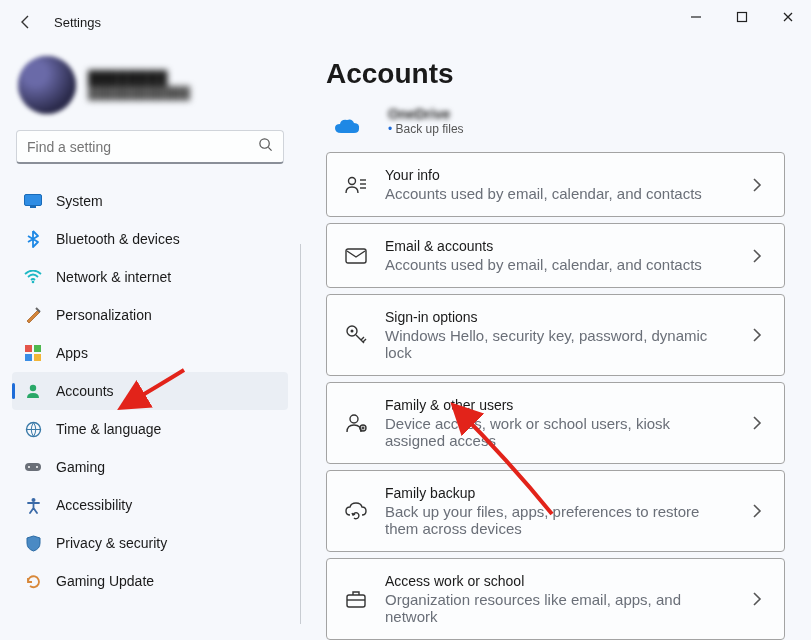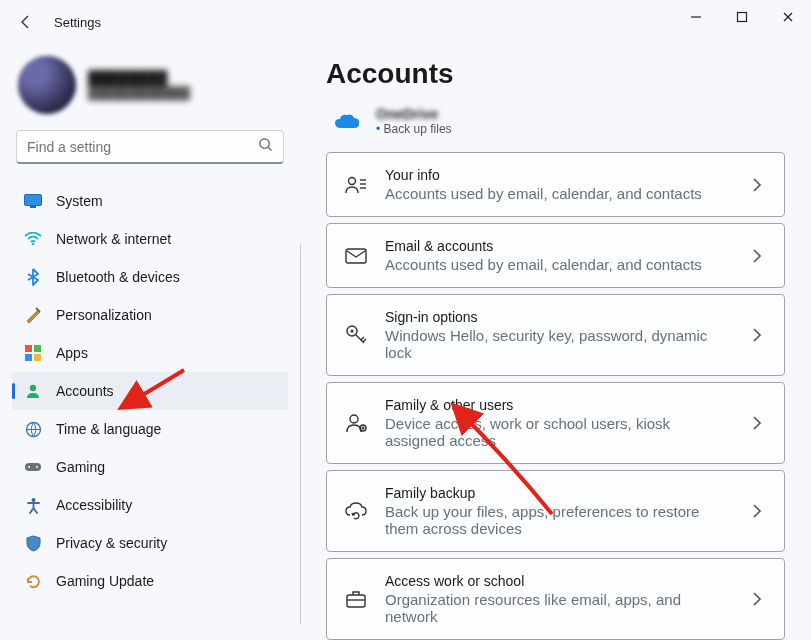--- a/index.html
+++ b/index.html
@@ -21,21 +21,21 @@
     .searchbox input { flex: 1; border: none; outline: none; background: transparent; font-size: 14px; color: #333; }
     .nav { flex: 1; overflow-y: auto; }
     .nav-item { display: flex; align-items: center; gap: 14px; height: 38px; padding: 0 12px; border-radius: 4px; cursor: pointer; position: relative; }
     .nav-item.active { background: #eaeef4; }
     .nav-item.active::before { content:""; position:absolute; left:0; top:50%; transform:translateY(-50%); width:3px; height:16px; background:#1e6cd8; border-radius:2px; }
     .nav-icon { width: 18px; height: 18px; display: flex; align-items: center; justify-content: center; flex-shrink: 0; }
     .nav-label { font-size: 14px; color: #1a1a1a; }
     .vdiv { position: absolute; right: -1px; top: 200px; width: 1px; height: 380px; background: #c8ccd2; }
     .main { flex: 1; padding: 14px 26px 20px 26px; overflow-y: auto; }
     .page-title { font-size: 28px; font-weight: 600; color: #1a1a1a; margin-bottom: 16px; }
-    .onedrive-row { display: flex; align-items: center; gap: 16px; padding: 0 8px 16px 8px; }
+    .onedrive-row { display: flex; align-items: flex-end; gap: 28px; padding: 0 8px 16px 8px; }
     .od-icon { width: 26px; height: 18px; margin-top: 2px; }
     .od-text .od-title { font-size: 14px; font-weight: 600; color: #222; filter: blur(2.5px); }
     .od-text .od-sub { font-size: 12px; color: #555; }
     .od-text .od-sub::before { content: "• "; color:#1e6cd8; }
     .card { display: flex; align-items: center; gap: 18px; background: #fcfdfe; border: 1px solid #a3a3a3; border-radius: 4px; padding: 14px 18px; margin-bottom: 6px; cursor: pointer; }
     .card-icon { width: 22px; height: 22px; display: flex; align-items: center; justify-content: center; flex-shrink: 0; }
     .card-body { flex: 1; }
     .card-title { font-size: 14px; color: #1a1a1a; }
     .card-sub { font-size: 15px; color: #6a6f78; margin-top: 2px; }
     .chev { width: 14px; height: 14px; }
@@ -96,34 +96,34 @@
         <span class="nav-icon">
             <svg width="18" height="14">
               <rect x="0.5" y="0.5" width="17" height="11" rx="1.5" fill="#2f8de4" stroke="#1a6bb8"></rect>
               <rect x="6" y="12" width="6" height="2" fill="#1a6bb8"></rect>
             </svg>
           </span>
         <span class="nav-label">System</span>
       </div>
       <div class="nav-item">
         <span class="nav-icon">
+            <svg width="14" height="18" viewBox="0 0 14 18">
+              <path d="M7 1 L7 17 L12 12 L2 6 M7 1 L12 6 L2 12" fill="none" stroke="#1e88e5" stroke-width="1.8" stroke-linejoin="round"></path>
+            </svg>
+          </span>
+        <span class="nav-label">Bluetooth &amp; devices</span>
+      </div>
+      <div class="nav-item">
+        <span class="nav-icon">
             <svg width="18" height="14" viewBox="0 0 18 14">
               <path d="M1 4 Q9 -3 17 4 M4 7 Q9 2 14 7 M7 10 Q9 8 11 10" fill="none" stroke="#1eb8c4" stroke-width="1.8"></path>
               <circle cx="9" cy="12" r="1.3" fill="#1eb8c4"></circle>
             </svg>
           </span>
         <span class="nav-label">Network &amp; internet</span>
-      </div>
-      <div class="nav-item">
-        <span class="nav-icon">
-            <svg width="14" height="18" viewBox="0 0 14 18">
-              <path d="M7 1 L7 17 L12 12 L2 6 M7 1 L12 6 L2 12" fill="none" stroke="#1e88e5" stroke-width="1.8" stroke-linejoin="round"></path>
-            </svg>
-          </span>
-        <span class="nav-label">Bluetooth &amp; devices</span>
       </div>
       <div class="nav-item">
         <span class="nav-icon">
             <svg width="18" height="18" viewBox="0 0 18 18">
               <path d="M3 15 L6 12 L14 4 L16 6 L8 14 L5 17 Z" fill="#d4863a" stroke="#a8652a" stroke-width="0.8"></path>
               <path d="M12 2 L16 6" stroke="#666" stroke-width="2"></path>
             </svg>
           </span>
         <span class="nav-label">Personalization</span>
       </div>

